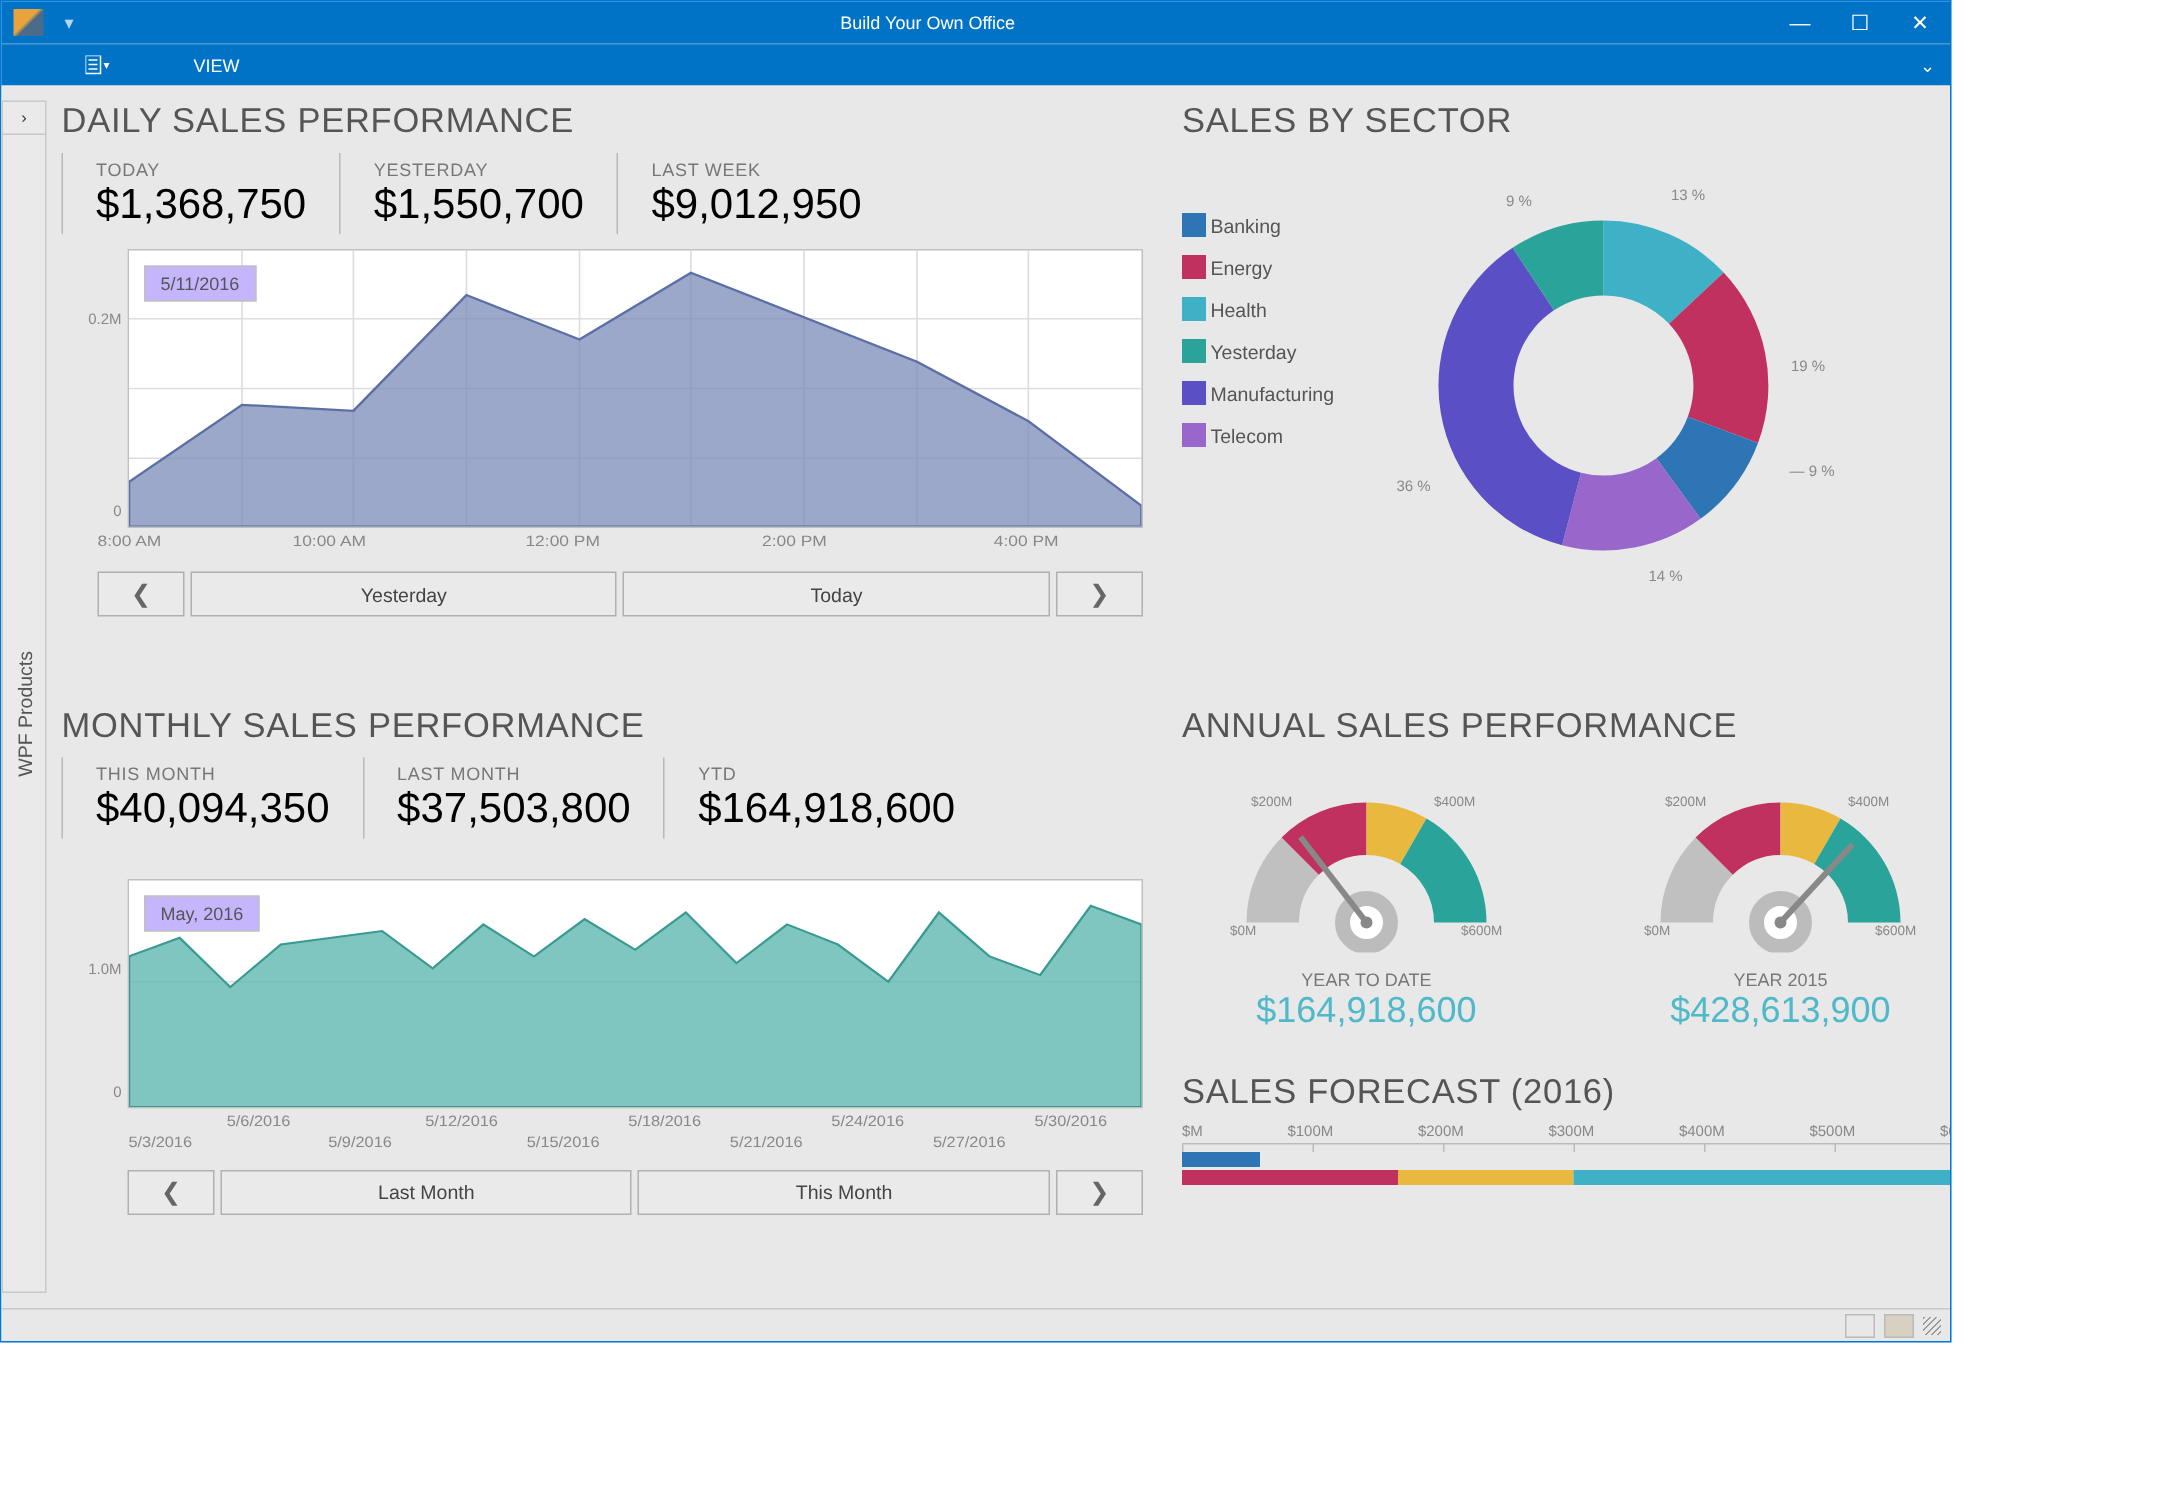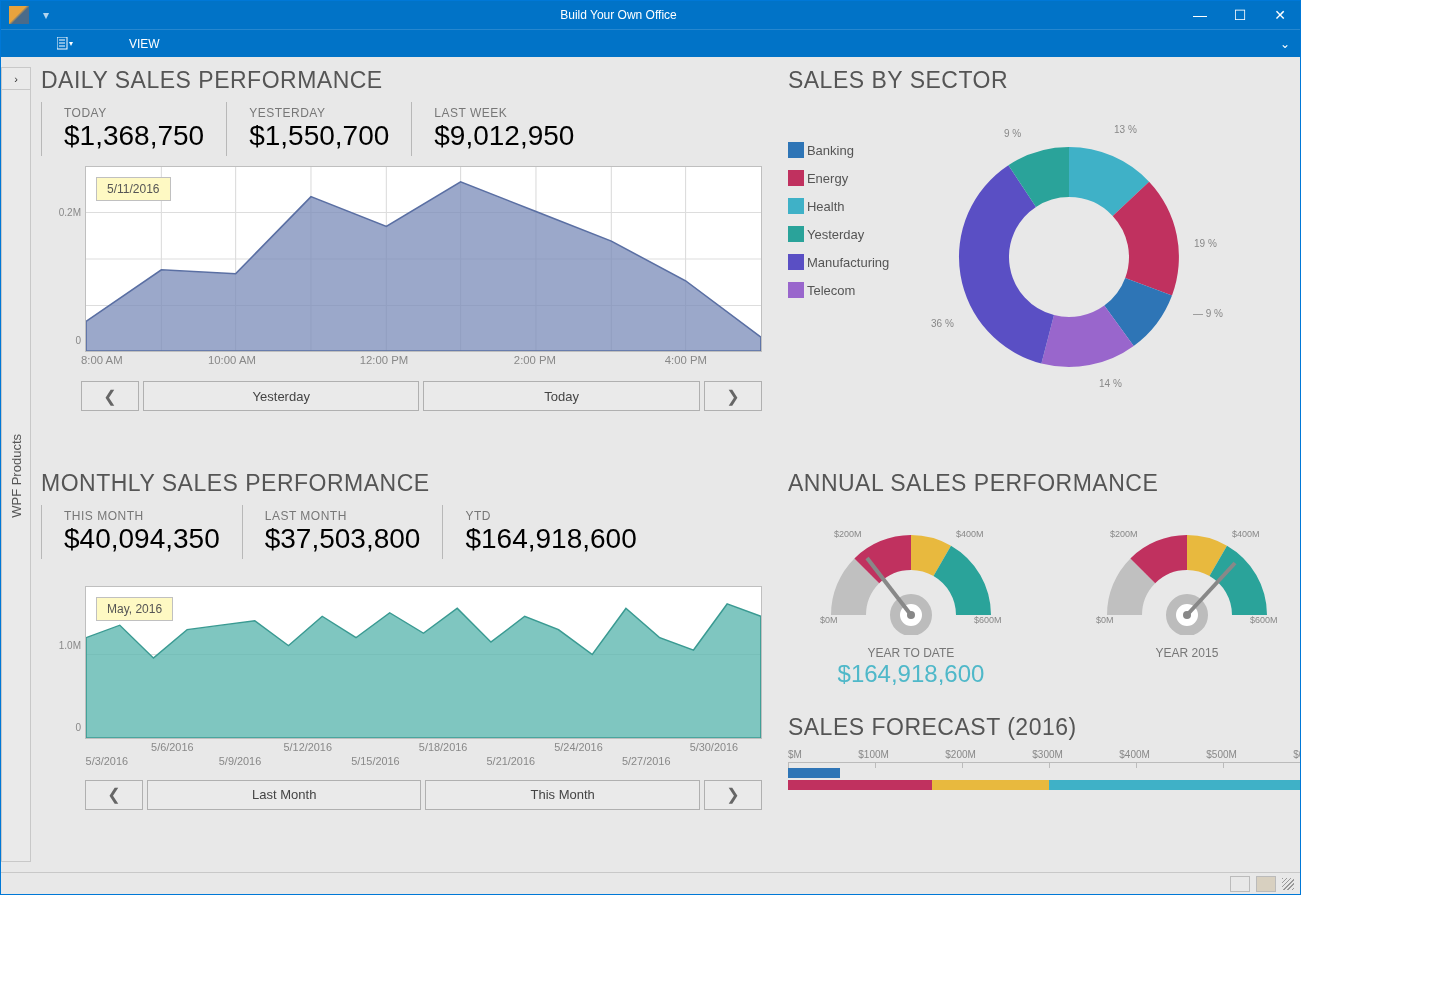--- a/index.html
+++ b/index.html
@@ -19,21 +19,21 @@
 .sidebar-collapsed { width: 30px; background: #eaeaea; border: 1px solid #c8c8c8; margin-right: 10px; display: flex; flex-direction: column; align-items: center; }
 .sidebar-collapsed .sb-expand { width: 28px; height: 22px; border-bottom: 1px solid #c8c8c8; display: flex; align-items: center; justify-content: center; cursor: pointer; font-size: 11px; }
 .sidebar-collapsed .sb-label { writing-mode: vertical-rl; transform: rotate(180deg); margin-top: auto; margin-bottom: auto; font-size: 13px; color: #555; padding: 10px 0; cursor: pointer; }
 .dashboard { flex: 1; display: grid; grid-template-columns: 58% 42%; grid-template-rows: auto auto; gap: 6px 26px; }
 .panel-title { font-size: 23px; font-weight: 300; color: #555; letter-spacing: .5px; margin-bottom: 8px; }
 .kpis { display: flex; margin: 8px 0 10px 0; }
 .kpi { padding: 4px 22px; border-left: 1px solid #b8b8b8; }
 .kpi-label { font-size: 12px; color: #777; letter-spacing: .5px; }
 .kpi-value { font-size: 28px; font-weight: 300; color: #000000; }
 .chart-wrap { background: #fff; border: 1px solid #bfbfbf; position: relative; }
-.chart-tooltip { position: absolute; top: 10px; left: 10px; background: #fef9c3; border: 1px solid #c0c0c0; padding: 4px 10px; font-size: 12px; color: #555; }
+.chart-tooltip { position: absolute; top: 10px; left: 10px; background: #c4b5fd; border: 1px solid #c0c0c0; padding: 4px 10px; font-size: 12px; color: #555; }
 .axis-text { font-size: 10px; fill: #888; }
 .btnrow { display: flex; margin-top: 8px; gap: 0; }
 .navbtn { width: 58px; height: 30px; background: #eaeaea; border: 1px solid #b0b0b0; display: flex; align-items: center; justify-content: center; cursor: pointer; font-size: 16px; color: #666; }
 .segbtn { flex: 1; height: 30px; background: #eaeaea; border: 1px solid #b0b0b0; display: flex; align-items: center; justify-content: center; cursor: pointer; font-size: 13px; color: #444; margin-left: 4px; }
 .segbtn:first-of-type { margin-left: 4px; }
 
 .sector { display: flex; gap: 20px; }
 .legend { display: flex; flex-direction: column; gap: 12px; margin-top: 40px; }
 .legend-item { display: flex; align-items: center; gap: 3px; font-size: 13px; color: #555; }
 .swatch { width: 16px; height: 16px; }
@@ -125,21 +125,21 @@
                   <line x1="267" y1="0" x2="267" y2="186"></line>
                   <line x1="333" y1="0" x2="333" y2="186"></line>
                   <line x1="400" y1="0" x2="400" y2="186"></line>
                   <line x1="467" y1="0" x2="467" y2="186"></line>
                   <line x1="533" y1="0" x2="533" y2="186"></line>
               </g>
               <path d="M0,156 L67,104 L133,108 L200,30 L267,60 L333,15 L400,45 L467,75 L533,115 L600,172 L600,186 L0,186 Z" fill="#7a8bb8" fill-opacity=".75" stroke="#5a6fa3" stroke-width="1.5"></path>
             </svg>
           </div>
         </div>
-        <div style="margin-left:40px">
+        <div style="margin-left:24px">
           <svg width="100%" height="18" viewBox="0 0 600 18" preserveAspectRatio="none">
             <text x="0" y="12" class="axis-text">8:00 AM</text>
             <text x="133" y="12" class="axis-text" text-anchor="middle">10:00 AM</text>
             <text x="267" y="12" class="axis-text" text-anchor="middle">12:00 PM</text>
             <text x="400" y="12" class="axis-text" text-anchor="middle">2:00 PM</text>
             <text x="533" y="12" class="axis-text" text-anchor="middle">4:00 PM</text>
           </svg>
           <div class="btnrow">
             <div class="navbtn">❮</div>
             <div class="segbtn">Yesterday</div>
@@ -281,20 +281,21 @@
                 <circle r="16" fill="#fff" stroke="#bcbcbc" stroke-width="10"></circle>
                 <line x1="0" y1="0" x2="48" y2="-52" stroke="#888" stroke-width="4"></line>
                 <circle r="4" fill="#888"></circle>
               </g>
               <text x="14" y="118" class="gtick">$0M</text>
               <text x="28" y="32" class="gtick">$200M</text>
               <text x="150" y="32" class="gtick">$400M</text>
               <text x="168" y="118" class="gtick">$600M</text>
             </svg>
             <div class="gauge-sub">YEAR 2015</div>
+            <div class="gauge-val">$428,613,900</div>
           </div>
         </div>
 
         <div class="panel-title" style="margin-top:26px">SALES FORECAST (2016)</div>
         <div class="forecast-scale">
           <span>$M</span>
             <span>$100M</span>
             <span>$200M</span>
             <span>$300M</span>
             <span>$400M</span>

